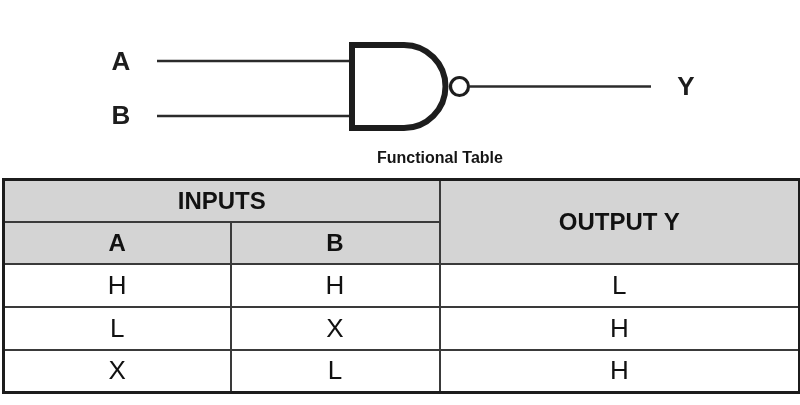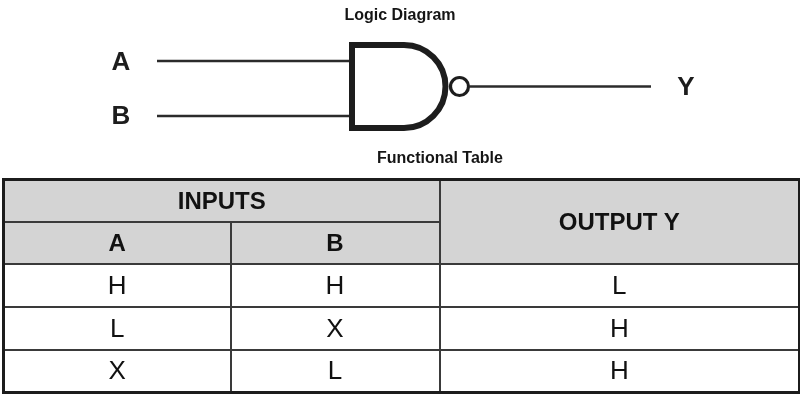--- a/index.html
+++ b/index.html
@@ -67,21 +67,20 @@
     color: #111111;
   }
   tr.hdr-row { height: 42px; }
   tr.body-row { height: 43px; }
 </style>
 </head>
 <body>
 
 <div class="stage">
 
-  <div class="section-title title-logic">Logic Diagram</div>
 
   <svg class="gate-svg" width="800" height="175" viewBox="0 0 800 175">
 
     <line x1="157" y1="61" x2="352" y2="61" stroke="#2b2b2b" stroke-width="2.4"></line>
 
     <line x1="157" y1="116" x2="352" y2="116" stroke="#2b2b2b" stroke-width="2.4"></line>
 
     <path d="M 352 45 L 404 45 A 41.5 41.5 0 0 1 404 128 L 352 128 Z" fill="#ffffff" stroke="#1d1d1d" stroke-width="6" stroke-linejoin="miter"></path>
 
     <circle cx="459.5" cy="86.5" r="9" fill="#ffffff" stroke="#1d1d1d" stroke-width="3.2"></circle>

